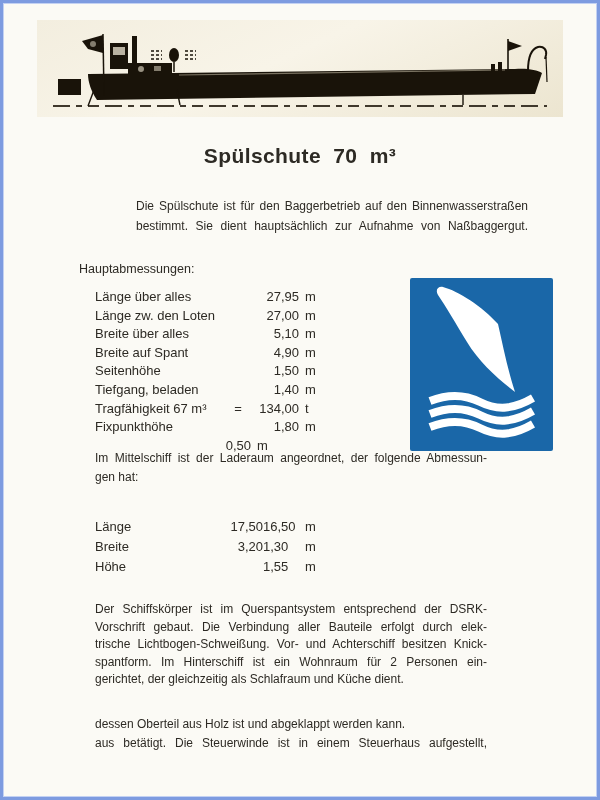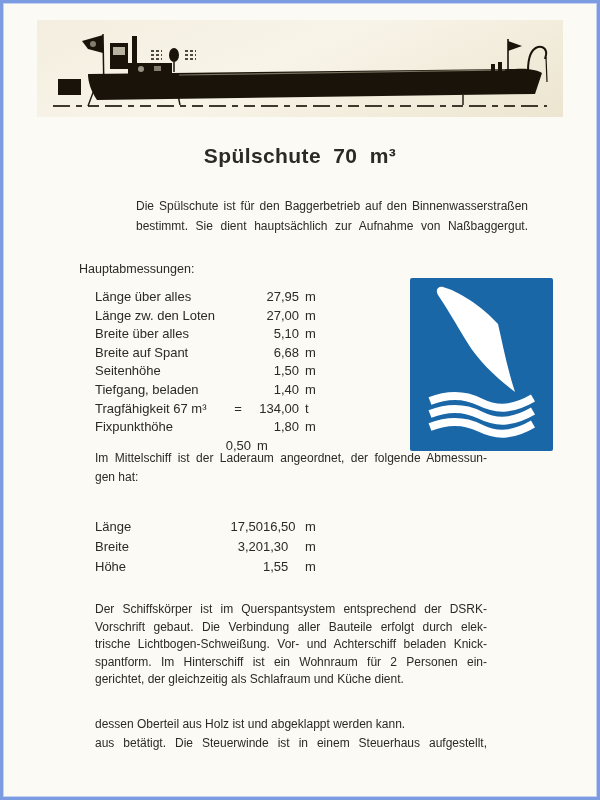--- a/index.html
+++ b/index.html
@@ -113,21 +113,21 @@
     </div>
     <div class="trow">
       <span class="tlabel">Breite über alles</span>
       <span class="tpre"></span>
       <span class="tval">5,10</span>
       <span class="tunit">m</span>
     </div>
     <div class="trow">
       <span class="tlabel">Breite auf Spant</span>
       <span class="tpre"></span>
-      <span class="tval">6,68</span>
+      <span class="tval">4,90</span>
       <span class="tunit">m</span>
     </div>
     <div class="trow">
       <span class="tlabel">Seitenhöhe</span>
       <span class="tpre"></span>
       <span class="tval">1,50</span>
       <span class="tunit">m</span>
     </div>
     <div class="trow">
       <span class="tlabel">Tiefgang, beladen</span>
@@ -186,21 +186,21 @@
       <span class="tlabel">Höhe</span>
       <span class="tval"></span>
       <span class="tval2">1,55</span>
       <span class="tunit">m</span>
     </div>
   </div>
 
   <div class="para" id="hull-para">
     <div class="ln">Der Schiffskörper ist im Querspantsystem entsprechend der DSRK-</div>
     <div class="ln">Vorschrift gebaut. Die Verbindung aller Bauteile erfolgt durch elek-</div>
-    <div class="ln">trische Lichtbogen-Schweißung. Vor- und Achterschiff beladen Knick-</div>
+    <div class="ln">trische Lichtbogen-Schweißung. Vor- und Achterschiff besitzen Knick-</div>
     <div class="ln">spantform. Im Hinterschiff ist ein Wohnraum für 2 Personen ein-</div>
     <div class="ln last">gerichtet, der gleichzeitig als Schlafraum und Küche dient.</div>
   </div>
 
   <div class="para" id="rudder-para">
     <div class="ln last">dessen Oberteil aus Holz ist und abgeklappt werden kann.</div>
     <div class="ln">aus betätigt. Die Steuerwinde ist in einem Steuerhaus aufgestellt,</div>
   </div>
 
   <div class="frame"></div>

